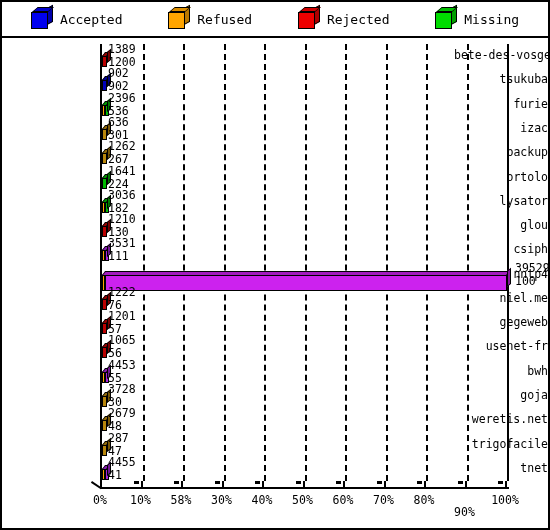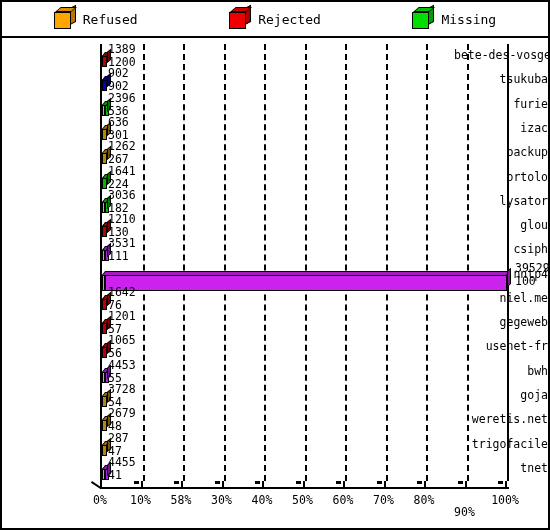--- a/index.html
+++ b/index.html
@@ -63,20 +63,28 @@
               transform:translateX(-50%);white-space:nowrap;}
   #xtitle{position:absolute;left:0;top:470px;width:546px;text-align:center;
           font-size:13px;font-weight:bold;color:#000;letter-spacing:0.4px;}
 </style>
 </head>
 <body>
 
 <div id="page">
 
   <div id="legend">
+      <div class="legend-item">
+        <span class="cube">
+          <span class="side" style="background: rgb(0, 0, 171);"></span>
+          <span class="topf" style="background: rgb(0, 0, 205);"></span>
+          <span class="face" style="background: rgb(0, 0, 238);"></span>
+        </span>
+        <span class="legend-label">Accepted</span>
+      </div>
       <div class="legend-item">
         <span class="cube">
           <span class="side" style="background: rgb(184, 119, 0);"></span>
           <span class="topf" style="background: rgb(219, 142, 0);"></span>
           <span class="face" style="background: rgb(255, 165, 0);"></span>
         </span>
         <span class="legend-label">Refused</span>
       </div>
       <div class="legend-item">
         <span class="cube">
@@ -242,30 +250,30 @@
         <div class="vlabel" style="left: 106px; top: 127.528px;">1641</div>
         <div class="vlabel" style="left: 106px; top: 140.528px;">224</div>
         <div class="vlabel" style="left: 106px; top: 151.806px;">3036</div>
         <div class="vlabel" style="left: 106px; top: 164.806px;">182</div>
         <div class="vlabel" style="left: 106px; top: 176.083px;">1210</div>
         <div class="vlabel" style="left: 106px; top: 189.083px;">130</div>
         <div class="vlabel" style="left: 106px; top: 200.361px;">3531</div>
         <div class="vlabel" style="left: 106px; top: 213.361px;">111</div>
         <div class="vlabel" style="left: 513px; top: 224.639px;">395291</div>
         <div class="vlabel" style="left: 513px; top: 237.639px;">100</div>
-        <div class="vlabel" style="left: 106px; top: 248.917px;">1642</div>
+        <div class="vlabel" style="left: 106px; top: 248.917px;">1222</div>
         <div class="vlabel" style="left: 106px; top: 261.917px;">76</div>
         <div class="vlabel" style="left: 106px; top: 273.194px;">1201</div>
         <div class="vlabel" style="left: 106px; top: 286.194px;">57</div>
         <div class="vlabel" style="left: 106px; top: 297.472px;">1065</div>
         <div class="vlabel" style="left: 106px; top: 310.472px;">56</div>
         <div class="vlabel" style="left: 106px; top: 321.75px;">4453</div>
         <div class="vlabel" style="left: 106px; top: 334.75px;">55</div>
         <div class="vlabel" style="left: 106px; top: 346.028px;">3728</div>
-        <div class="vlabel" style="left: 106px; top: 359.028px;">54</div>
+        <div class="vlabel" style="left: 106px; top: 359.028px;">30</div>
         <div class="vlabel" style="left: 106px; top: 370.306px;">2679</div>
         <div class="vlabel" style="left: 106px; top: 383.306px;">48</div>
         <div class="vlabel" style="left: 106px; top: 394.583px;">287</div>
         <div class="vlabel" style="left: 106px; top: 407.583px;">47</div>
         <div class="vlabel" style="left: 106px; top: 418.861px;">4455</div>
         <div class="vlabel" style="left: 106px; top: 431.861px;">41</div>
       </div>
     <div id="xaxis">
       <div class="spine"></div>
       <div class="diag"></div>

